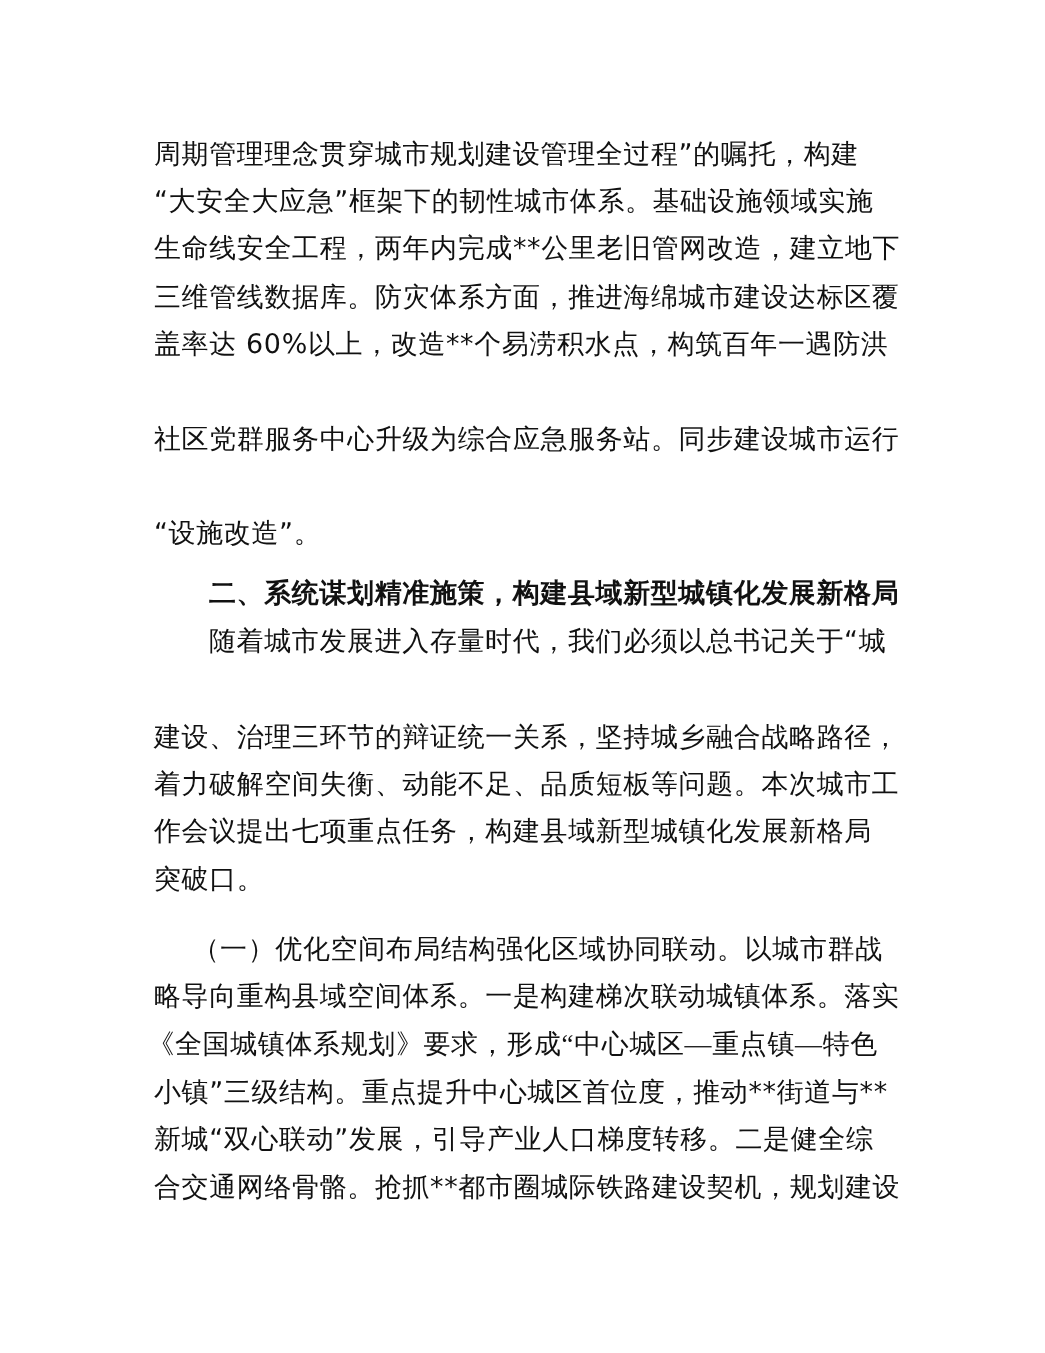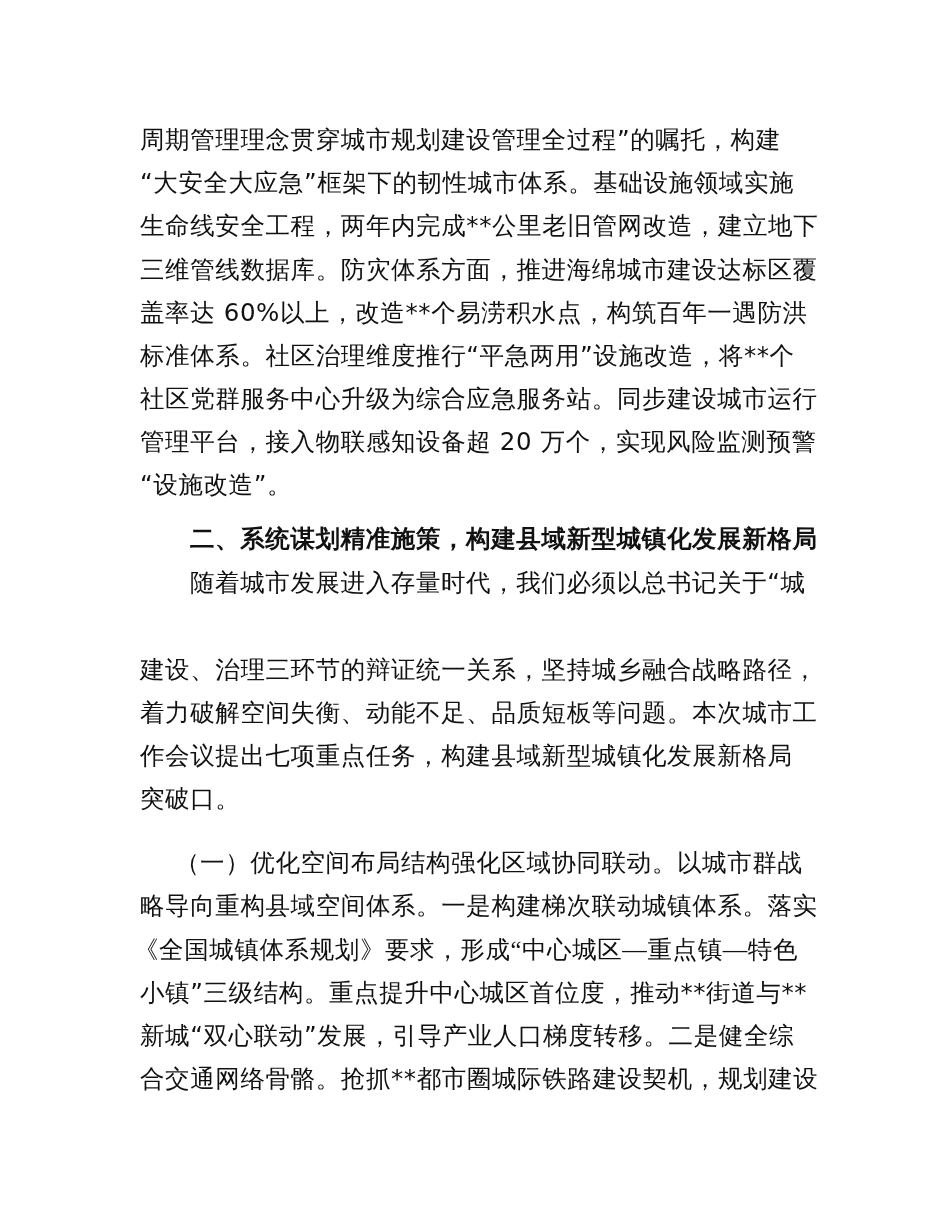--- a/index.html
+++ b/index.html
@@ -39,23 +39,21 @@
 </head>
 <body>
 
 <div class="page">
 
   <div class="line" style="top:122px">周期管理理念贯穿城市规划建设管理全过程”的嘱托，构建</div>
   <div class="line" style="top:165px">“大安全大应急”框架下的韧性城市体系。基础设施领域实施</div>
   <div class="line" style="top:208px">生命线安全工程，两年内完成**公里老旧管网改造，建立地下</div>
   <div class="line" style="top:252px">三维管线数据库。防灾体系方面，推进海绵城市建设达标区覆</div>
   <div class="line" style="top:295px">盖率达 60%以上，改造**个易涝积水点，构筑百年一遇防洪</div>
-  <div class="line" style="top:338px">标准体系。社区治理维度推行“平急两用”设施改造，将**个</div>
   <div class="line" style="top:381px">社区党群服务中心升级为综合应急服务站。同步建设城市运行</div>
-  <div class="line" style="top:424px">管理平台，接入物联感知设备超 20 万个，实现风险监测预警</div>
   <div class="line" style="top:467px">“设施改造”。</div>
 
   <div class="line heading-indent" style="top:521px">二、系统谋划精准施策，构建县域新型城镇化发展新格局</div>
 
   <div class="line indent" style="top:565px">随着城市发展进入存量时代，我们必须以总书记关于“城</div>
   <div class="line" style="top:652px">建设、治理三环节的辩证统一关系，坚持城乡融合战略路径，</div>
   <div class="line" style="top:695px">着力破解空间失衡、动能不足、品质短板等问题。本次城市工</div>
   <div class="line" style="top:738px">作会议提出七项重点任务，构建县域新型城镇化发展新格局</div>
   <div class="line" style="top:781px">突破口。</div>
 

